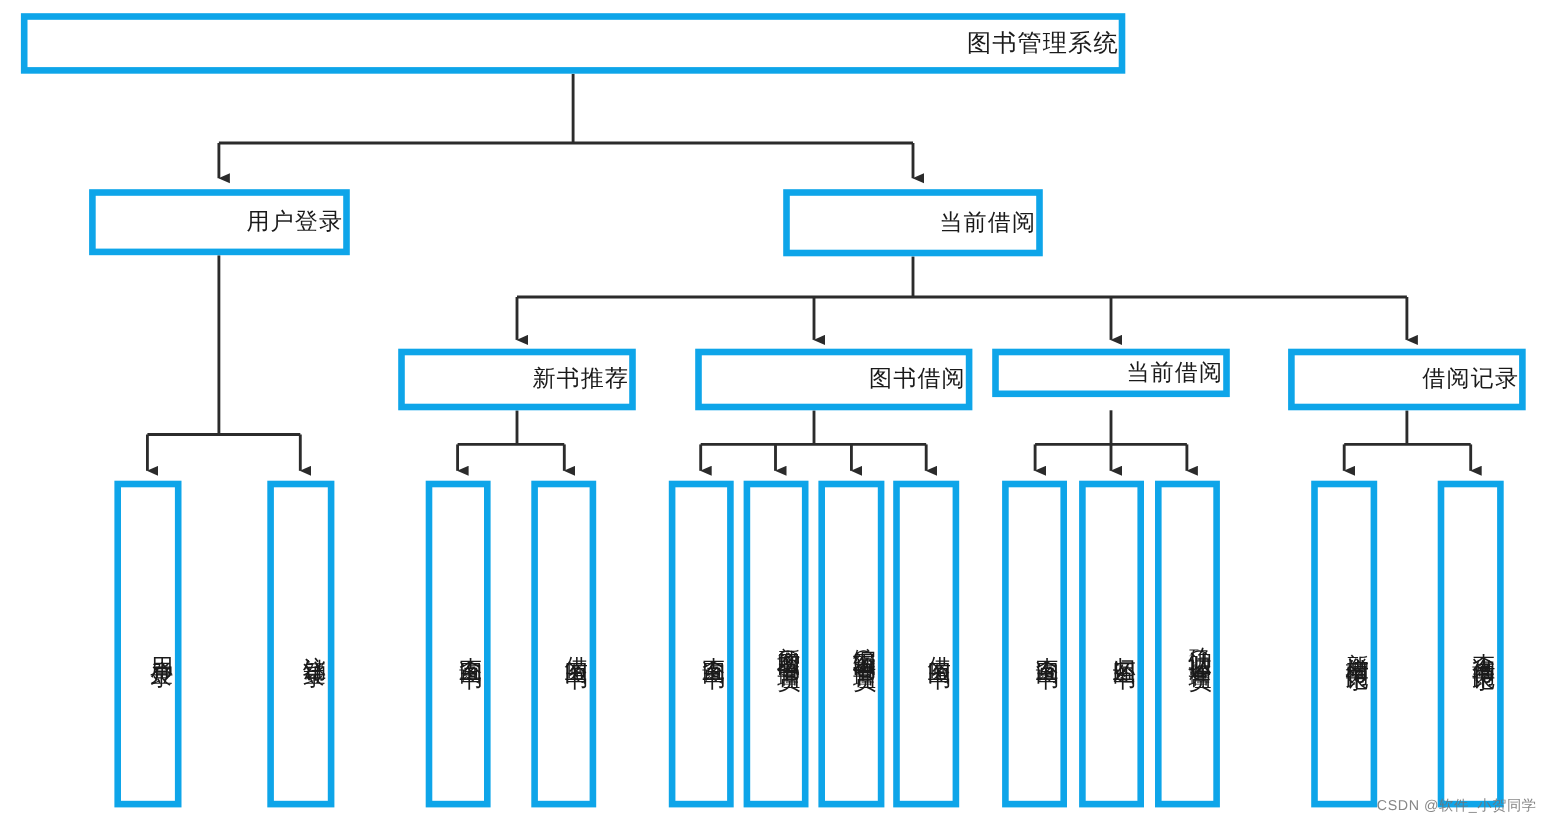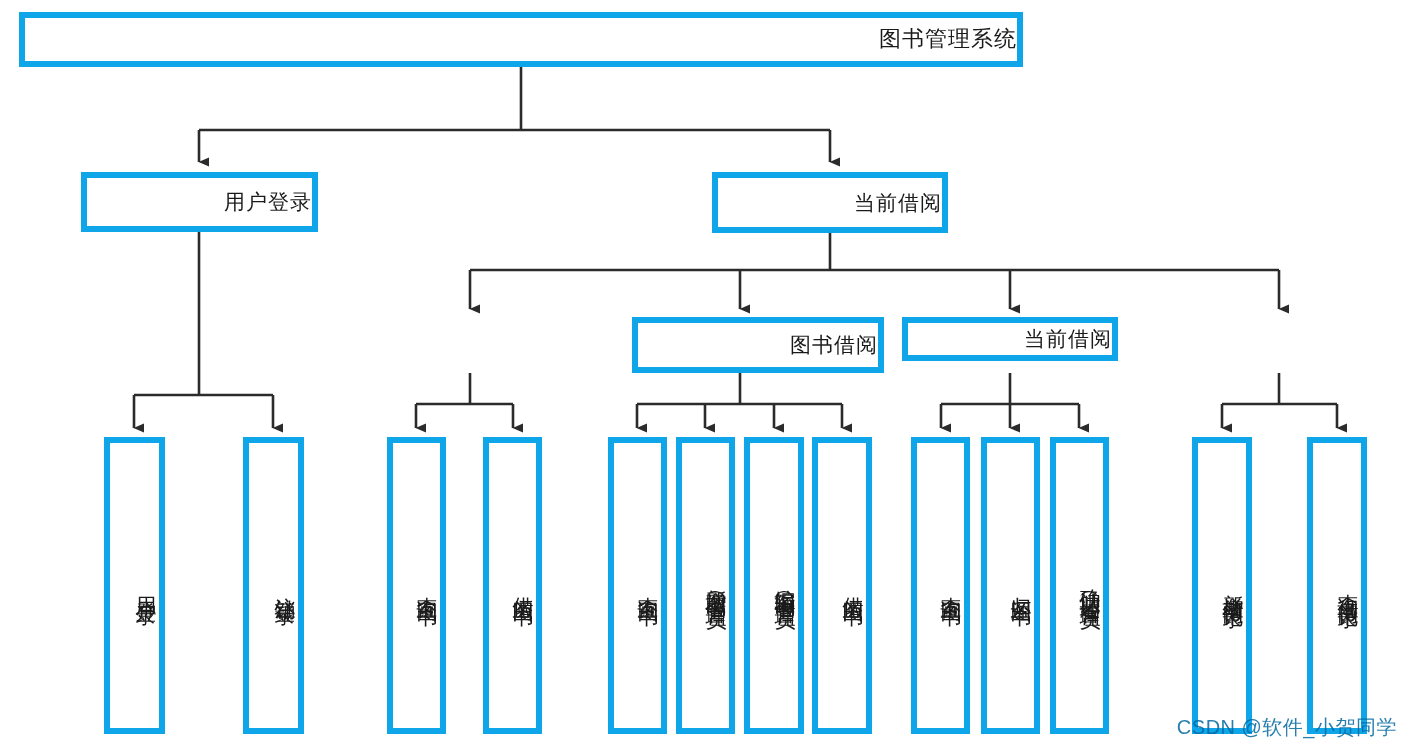--- a/index.html
+++ b/index.html
@@ -55,22 +55,22 @@
     letter-spacing: 3px;
     white-space: nowrap;
   }
   .node-label {
     pointer-events: none;
   }
   #watermark {
     position: absolute;
     right: 8px;
     bottom: 6px;
-    font-size: 20px;
-    color: #0369a1;
+    font-size: 13px;
+    color: #737373;
     opacity: 0.85;
     letter-spacing: 0.5px;
     white-space: nowrap;
   }
 </style>
 </head>
 <body>
 
 <div id="diagram-root">
 
@@ -129,29 +129,35 @@
   </div>
 
   <div class="node horizontal" style="left:81px; top:172px; width:237px; height:60px;">
     <span class="node-label">用户登录</span>
   </div>
 
   <div class="node horizontal" style="left:712px; top:172px; width:236px; height:61px;">
     <span class="node-label">当前借阅</span>
   </div>
 
+  <div class="node horizontal" style="left:362px; top:317px; width:216px; height:56px;">
+    <span class="node-label">新书推荐</span>
+  </div>
 
   <div class="node horizontal" style="left:632px; top:317px; width:252px; height:56px;">
     <span class="node-label">图书借阅</span>
   </div>
 
   <div class="node horizontal" style="left:902px; top:317px; width:216px; height:44px;">
     <span class="node-label">当前借阅</span>
   </div>
 
+  <div class="node horizontal" style="left:1171px; top:317px; width:216px; height:56px;">
+    <span class="node-label">借阅记录</span>
+  </div>
 
   <div class="node vertical" style="left:104px; top:437px; width:61px; height:297px;">
     <span class="vlabel node-label">用户登录</span>
   </div>
 
   <div class="node vertical" style="left:243px; top:437px; width:61px; height:297px;">
     <span class="vlabel node-label">注销登录</span>
   </div>
 
   <div class="node vertical" style="left:387px; top:437px; width:59px; height:297px;">

